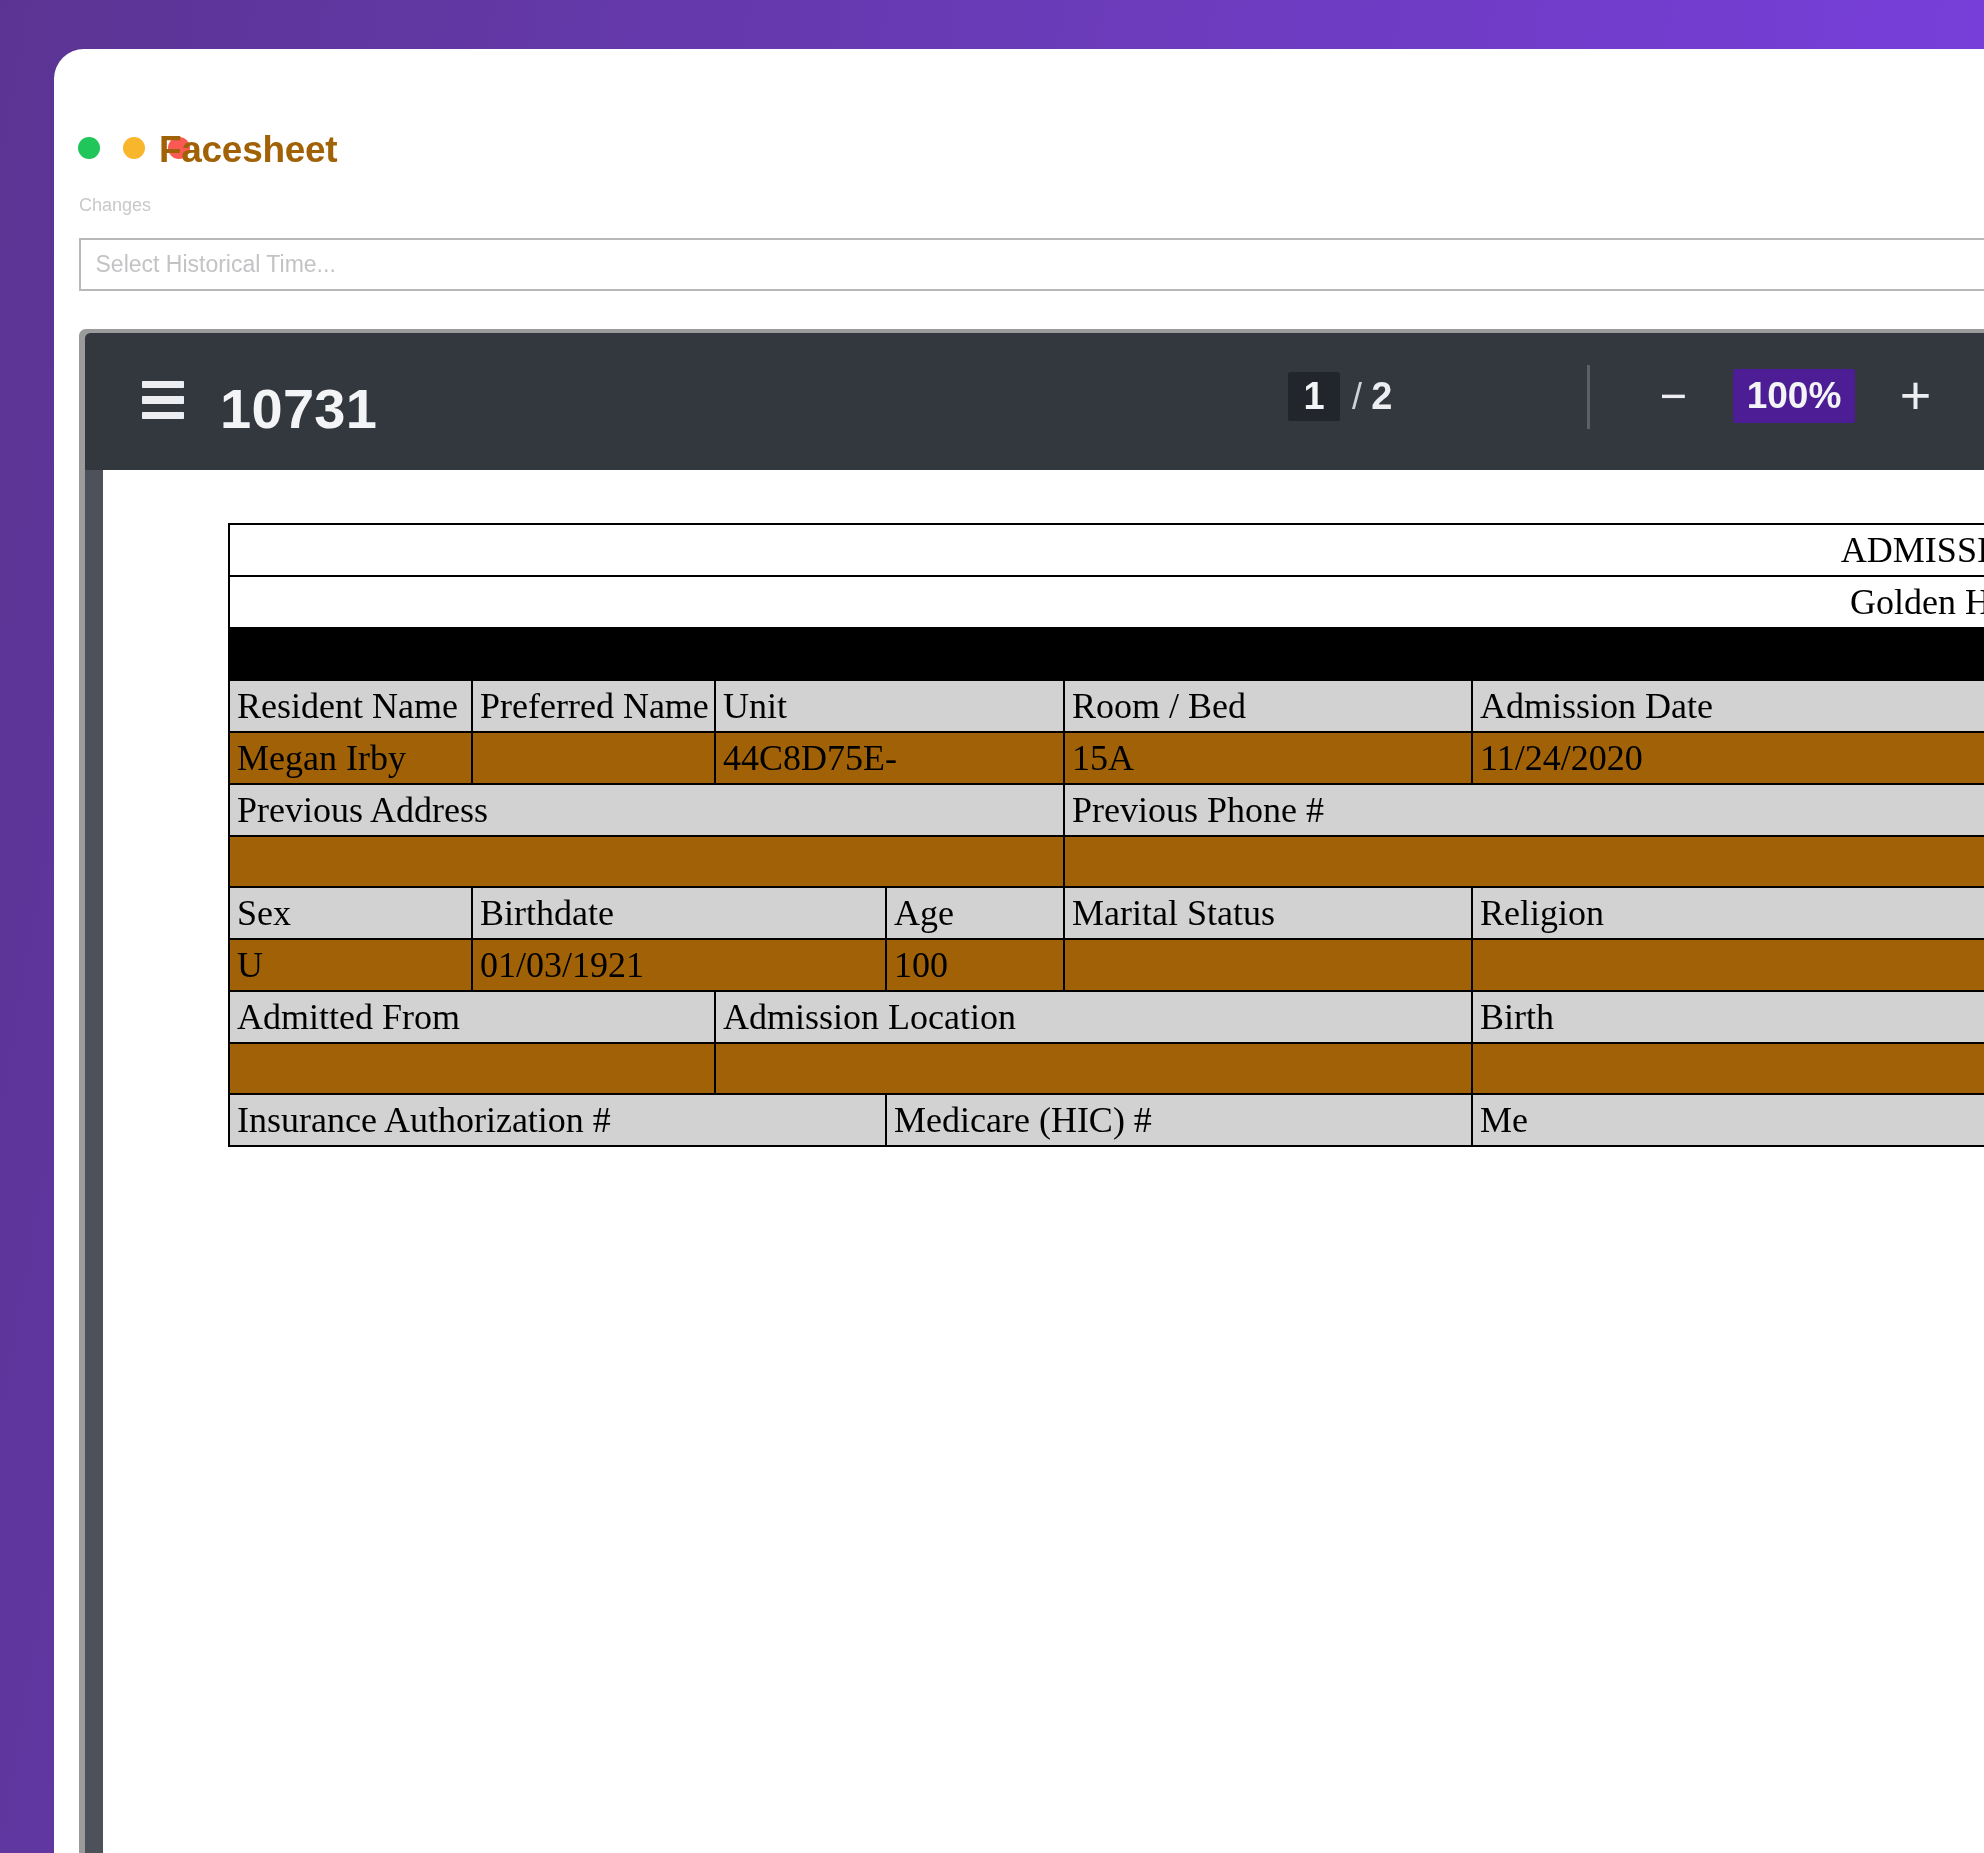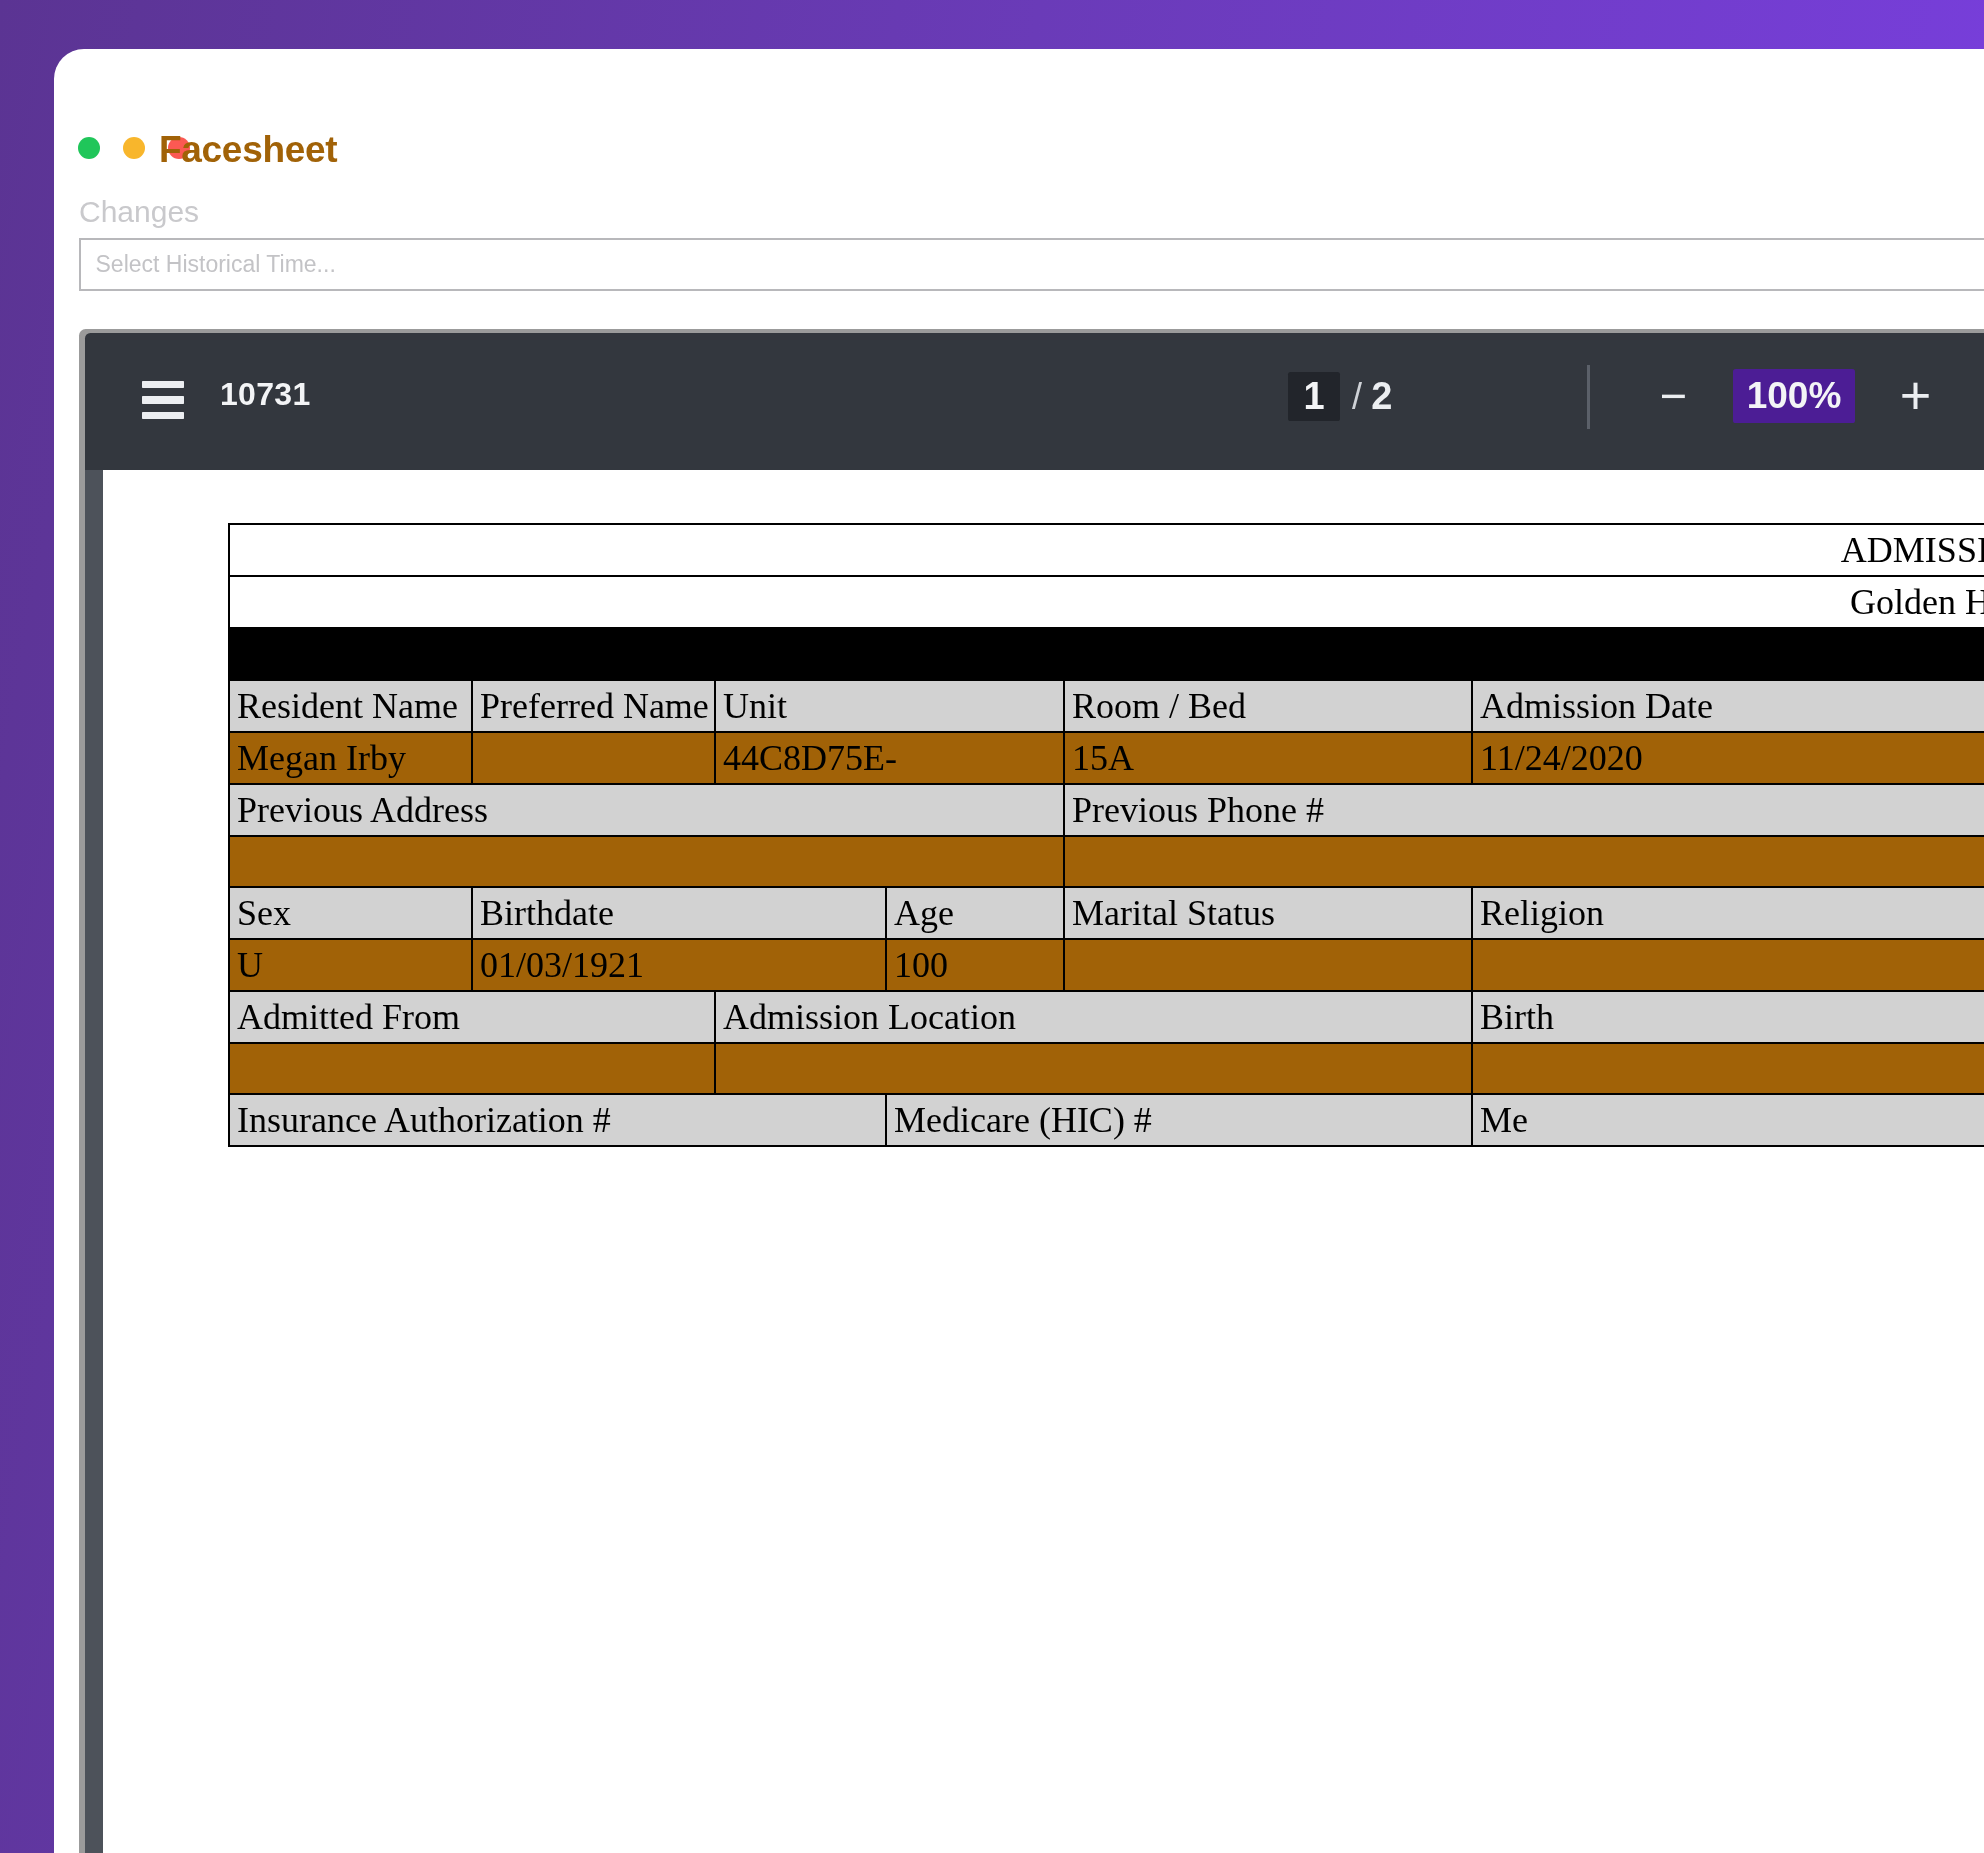--- a/index.html
+++ b/index.html
@@ -34,21 +34,21 @@
   #window-title {
     position: absolute; left: 105px; top: 80px;
     font-size: 37px; font-weight: 700; letter-spacing: -0.3px;
     color: #a16207;
     text-align: right;
   }
 
   
   #changes-label {
     position: absolute; left: 25px; top: 146px;
-    font-size: 30px; color: #c9c9cc; font-weight: 400;
+    font-size: 18px; color: #c9c9cc; font-weight: 400;
   }
   #historical-time-input {
     position: absolute; left: 25px; top: 189px;
     width: 1961px; height: 53px;
     border: 2px solid #b8b8bb;
     background: #ffffff;
     font-family: "Liberation Sans", sans-serif;
     font-size: 23px;
     color: #c3c3c6;
     padding: 0 14.5px;
@@ -74,21 +74,21 @@
   #hamburger-icon {
     position: absolute; left: 57px; top: 48px;
     width: 42px; height: 38px;
     display: flex; flex-direction: column; justify-content: space-between;
     cursor: pointer;
   }
   #hamburger-icon span { display: block; height: 7.2px; background: #eceef1; border-radius: 0.7px; }
 
   #doc-id {
     position: absolute; left: 135px; top: 43px;
-    font-size: 32px; font-weight: 700; color: #f3f4f6;
+    font-size: 56px; font-weight: 700; color: #f3f4f6;
     letter-spacing: 0.3px;
   }
 
   #page-nav {
     position: absolute; left: 1203px; top: 39px;
     display: flex; align-items: center;
   }
   #page-number-field {
     width: 52px; height: 49px;
     background: #22252b;

